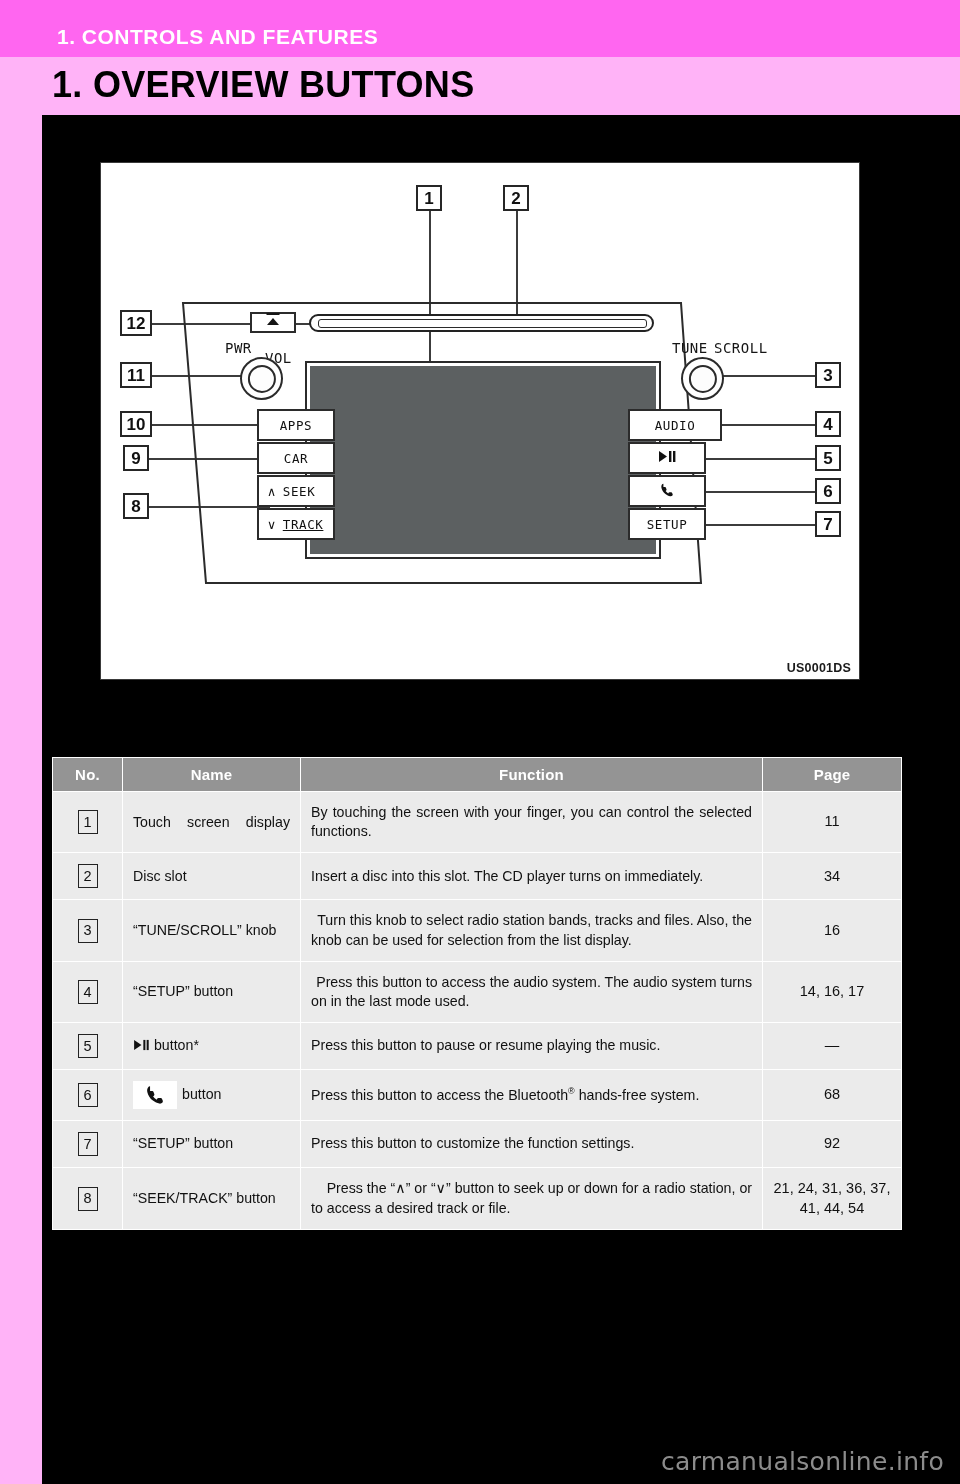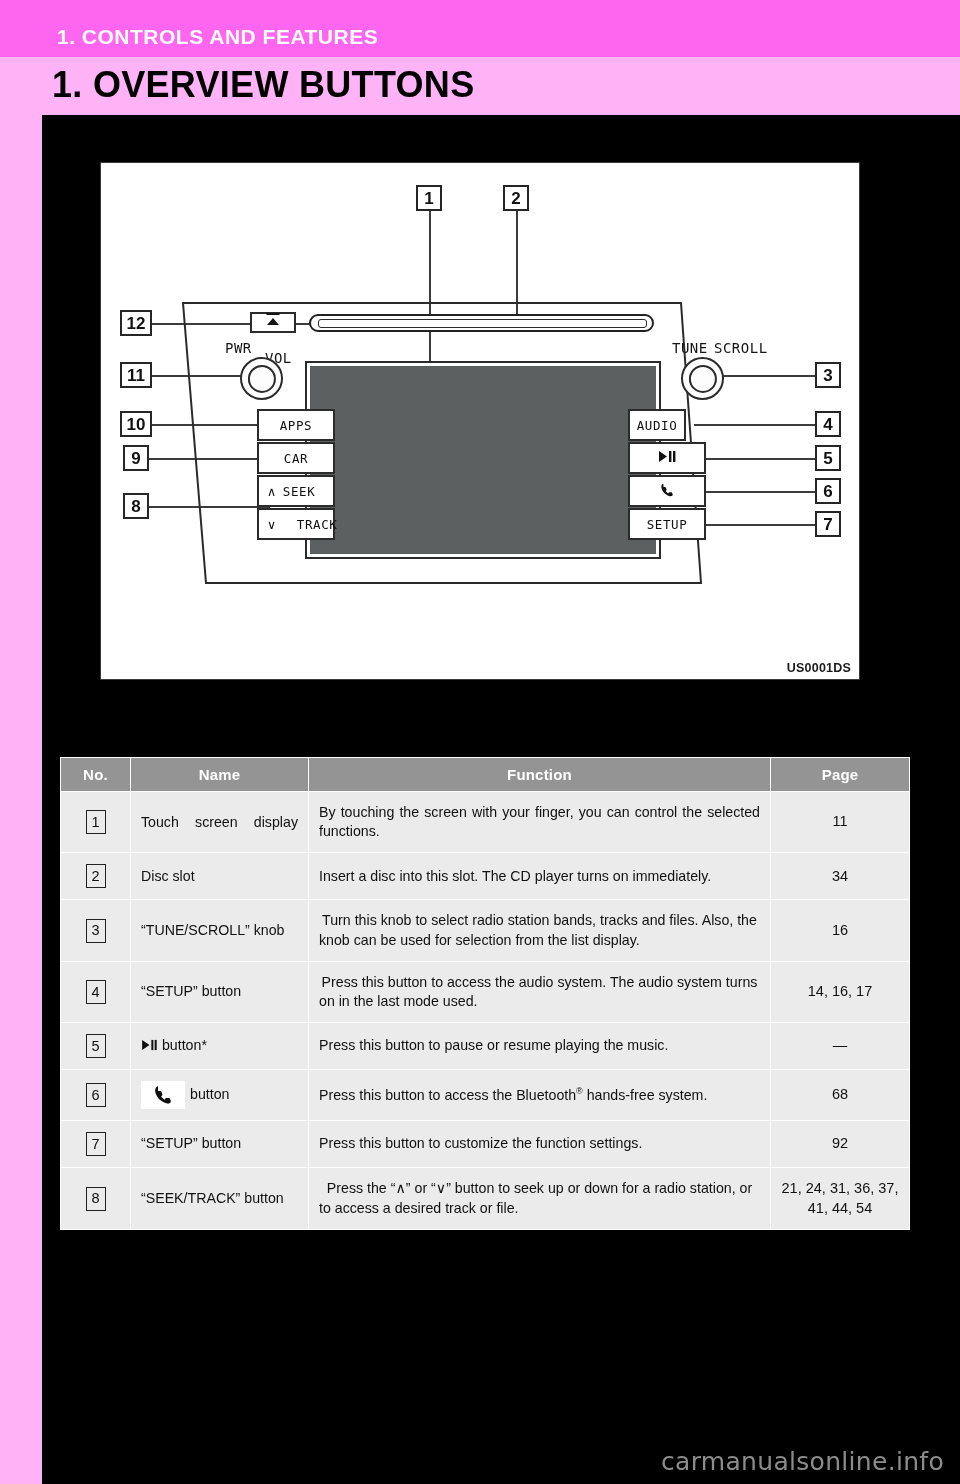--- a/index.html
+++ b/index.html
@@ -211,21 +211,21 @@
 
   .play-glyph {
     font-size: 14px;
     letter-spacing: 0;
     font-family: "DejaVu Sans", sans-serif;
   }
 
   
   .spec-table {
     position: absolute;
-    left: 60px; top: 757px;
+    left: 52px; top: 757px;
     width: 849px;
     border-collapse: collapse;
     table-layout: fixed;
     background: #701a75;
   }
   .spec-table th {
     background: #949494;
     color: #ffffff;
     font-size: 15px;
     font-weight: bold;
@@ -245,21 +245,21 @@
   }
   .col-no   { width: 70px;  }
   .col-name { width: 178px; }
   .col-func { width: 462px; }
   .col-page { width: 139px; }
 
   td.cell-no { text-align: center; padding: 11px 4px; }
   td.cell-name { text-align: left; text-align-last: justify; }
   td.cell-name.nojust { text-align-last: left; text-align: right; }
   td.cell-func { text-align: justify; text-align-last: left; }
-  td.cell-func.nojust { text-align: center; text-align-last: left; }
+  td.cell-func.nojust { text-align: right; text-align-last: left; }
   td.cell-page { text-align: center; font-size: 14.5px; }
 
   .num-box {
     display: inline-flex;
     align-items: center;
     justify-content: center;
     width: 20px; height: 24px;
     border: 1.6px solid #222222;
     background: #ebebeb;
     font-size: 14.5px;
@@ -362,24 +362,24 @@
     </div>
     <div class="btn-rect" style="left:156px; top:279px; width:78px; height:32px;">
       <span>CAR</span>
     </div>
     <div class="btn-rect" style="left:156px; top:312px; width:78px; height:32px; justify-content:flex-start; padding-left:8px;">
       <span class="arrow-ch">∧</span>
       <span style="margin-left:6px;">SEEK</span>
     </div>
     <div class="btn-rect" style="left:156px; top:345px; width:78px; height:32px; justify-content:flex-start; padding-left:8px;">
       <span class="arrow-ch">∨</span>
-      <span style="margin-left:20px;">TRACK</span>
-    </div>
-
-    <div class="btn-rect" style="left:527px; top:246px; width:58px; height:32px;">
+      <span style="margin-left:6px;text-decoration:underline;">TRACK</span>
+    </div>
+
+    <div class="btn-rect" style="left:527px; top:246px; width:94px; height:32px;">
       <span>AUDIO</span>
     </div>
     <div class="btn-rect" style="left:527px; top:279px; width:78px; height:32px;">
       <span class="play-glyph">
         <svg width="18" height="13" viewBox="0 0 18 13">
           <polygon points="1,1 9,6.5 1,12" fill="#111"></polygon>
           <rect x="11" y="1" width="2.4" height="11" fill="#111"></rect>
           <rect x="15" y="1" width="2.4" height="11" fill="#111"></rect>
         </svg>
       </span>

